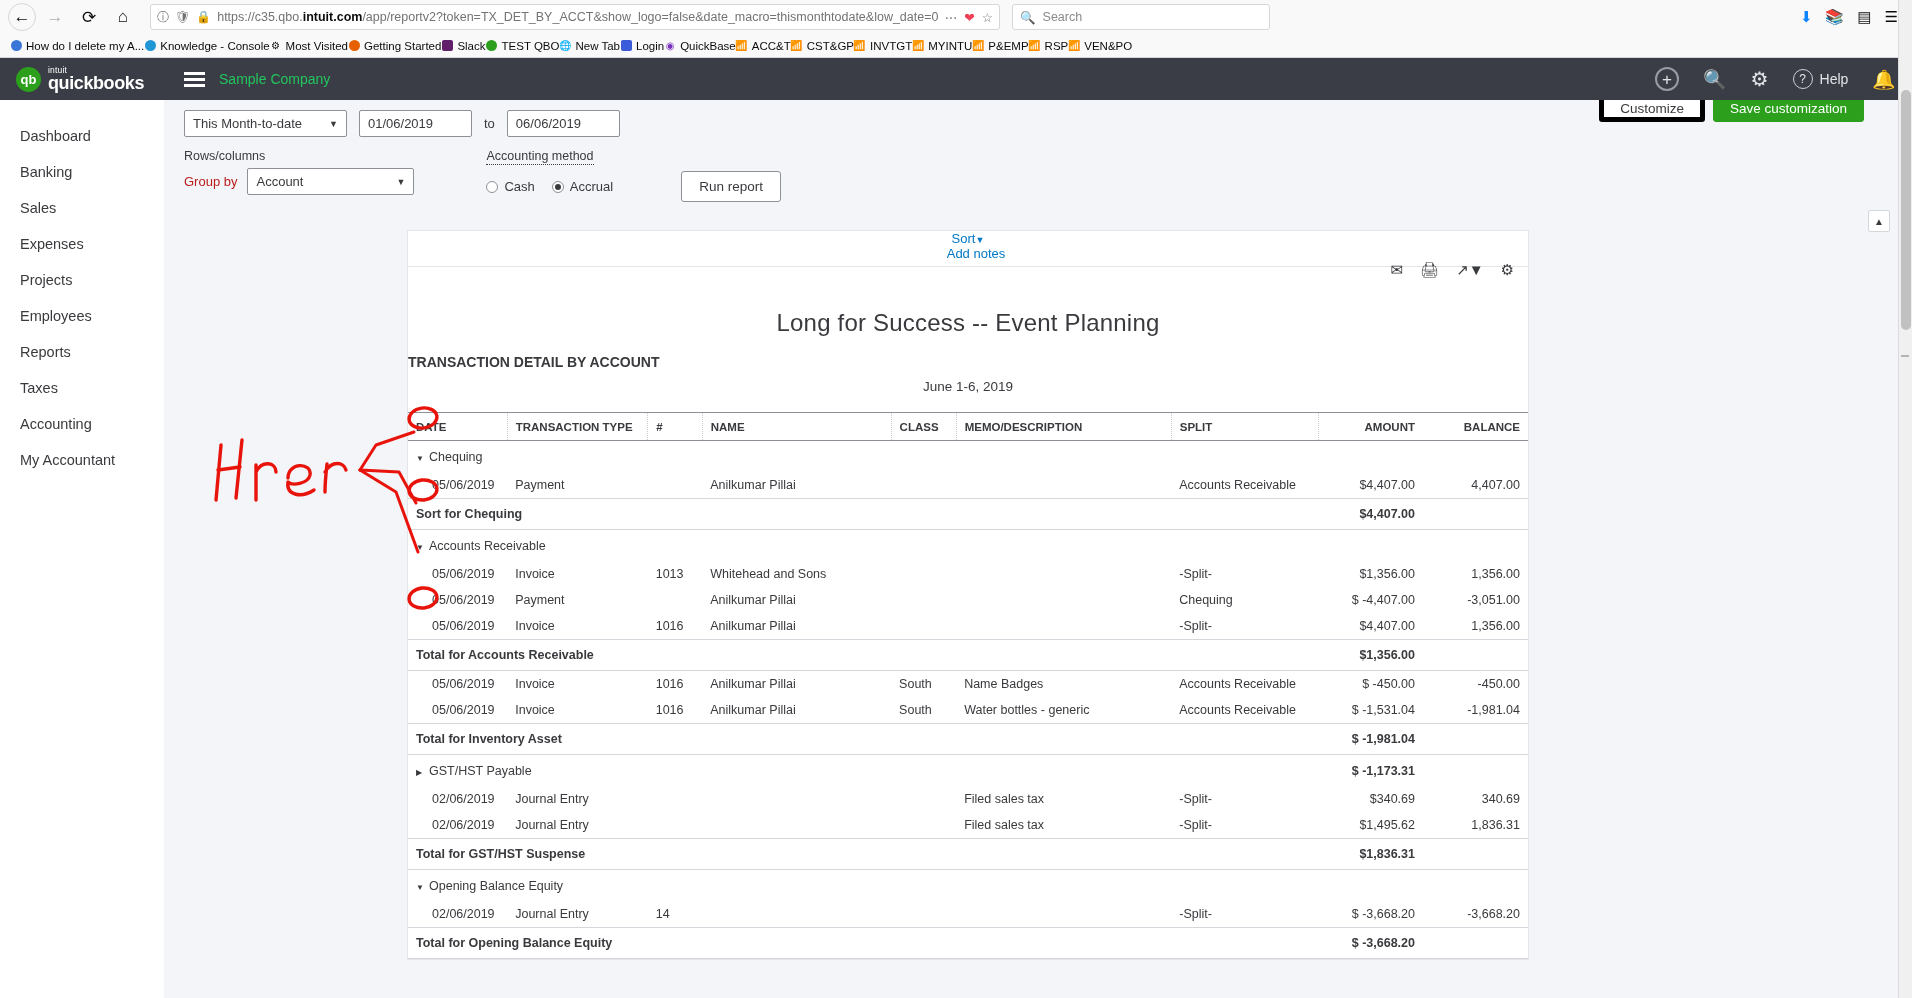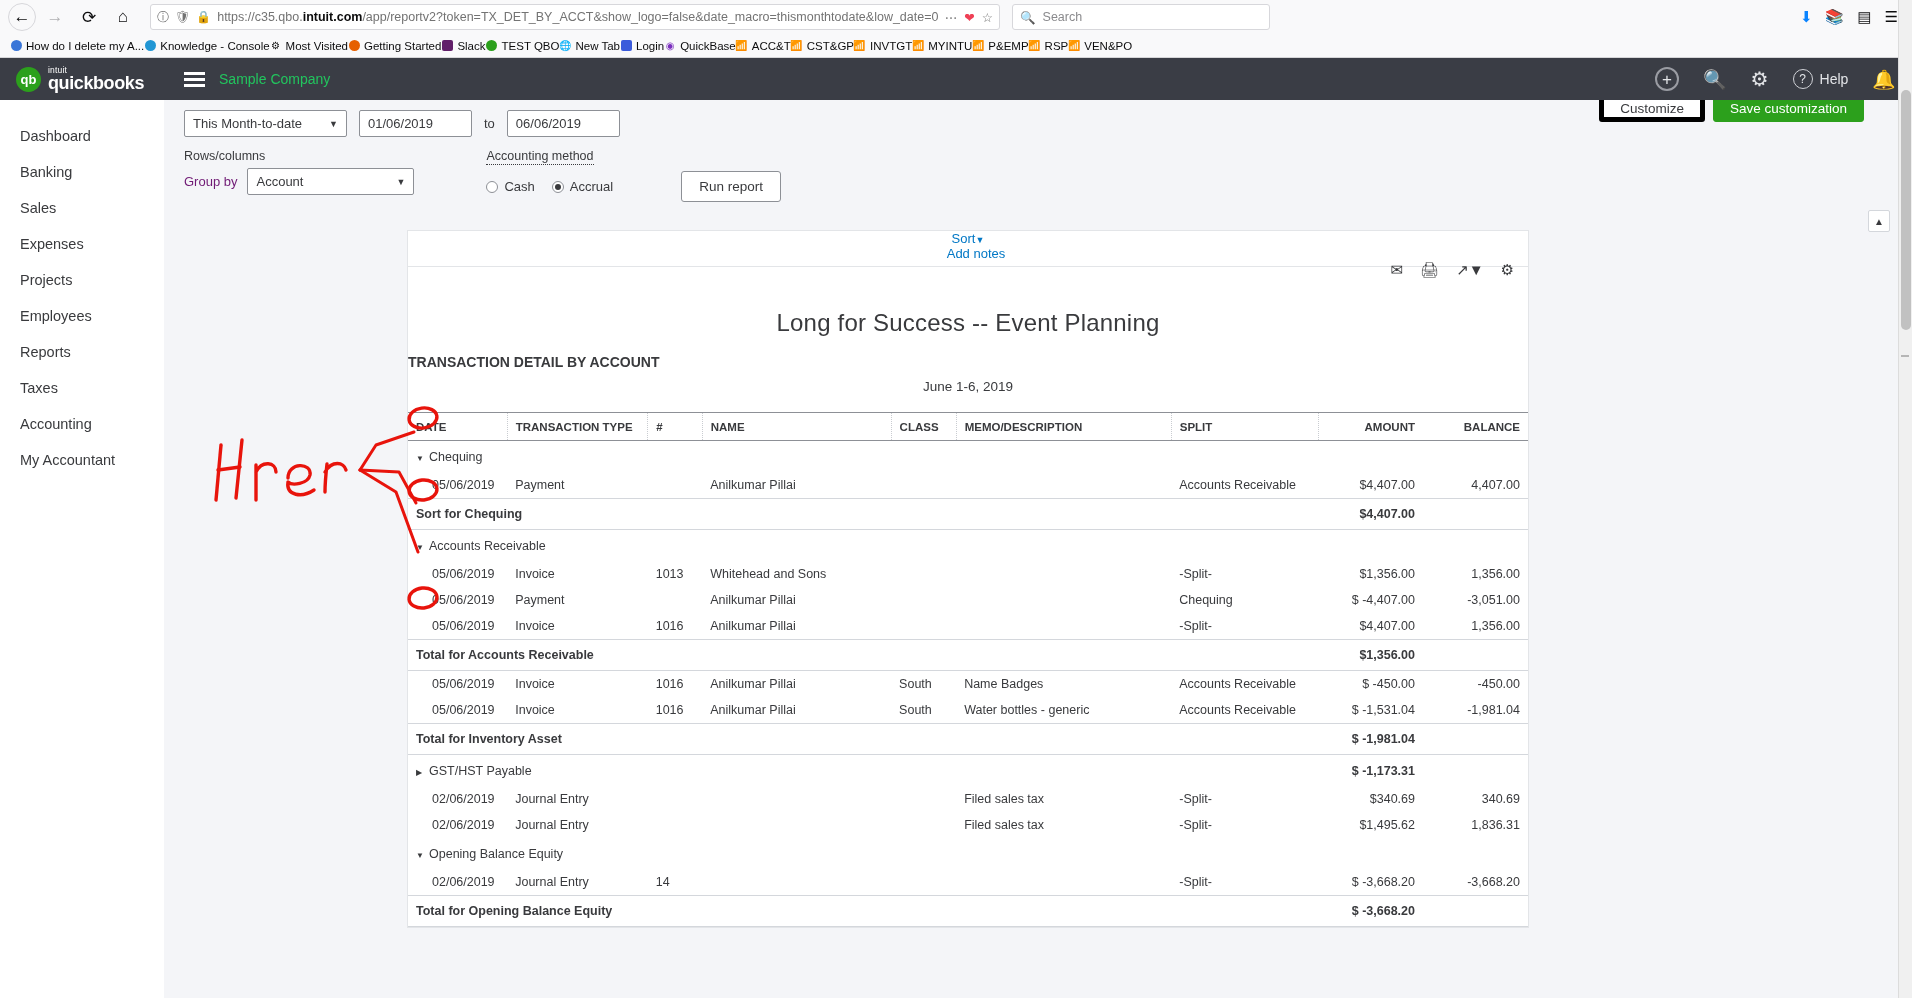--- a/index.html
+++ b/index.html
@@ -122,21 +122,21 @@
     display: flex; align-items: center; padding: 0 8px;
     font-size: 13px; color: #393a3d;
   }
   .to-label { font-size: 13px; color: #393a3d; }
 
   .ctrl-row-2 { margin-top: 12px; display: flex; align-items: flex-start; }
   .field-group { display: flex; flex-direction: column; }
   .field-label { font-size: 12.5px; color: #393a3d; margin-bottom: 5px; font-weight: 400; }
   .field-label.dotted { border-bottom: 1px dotted #393a3d; align-self: flex-start; padding-bottom: 1px; }
   .inline-row { display: flex; align-items: center; gap: 10px; }
-  .group-by-label { font-size: 13px; color: #701a75; }
+  .group-by-label { font-size: 13px; color: #b91c1c; }
   .select-box.wide { width: 167px; }
 
   .acct-method { margin-left: 72px; }
   .radio-row { display: flex; align-items: center; gap: 17px; margin-top: 9px; }
   .radio { display: flex; align-items: center; gap: 6px; font-size: 13px; color: #393a3d; }
   .rbox {
     width: 12px; height: 12px; border-radius: 50%;
     border: 1px solid #8d9096; background: #fff;
     display: inline-flex; align-items: center; justify-content: center;
   }
@@ -602,20 +602,25 @@
               <td class="date">02/06/2019</td>
               <td>Journal Entry</td>
               <td></td>
               <td></td>
               <td></td>
               <td>Filed sales tax</td>
               <td>-Split-</td>
               <td class="num">$1,495.62</td>
               <td class="num">1,836.31</td>
             </tr>
+            <tr class="total">
+              <td colspan="7">Total for GST/HST Suspense</td>
+              <td class="num">$1,836.31</td>
+              <td class="num"></td>
+            </tr>
 
             <tr class="group">
               <td colspan="9"><span class="twisty">▼</span><span class="gname">Opening Balance Equity</span></td>
             </tr>
             <tr class="detail">
               <td class="date">02/06/2019</td>
               <td>Journal Entry</td>
               <td>14</td>
               <td></td>
               <td></td>

